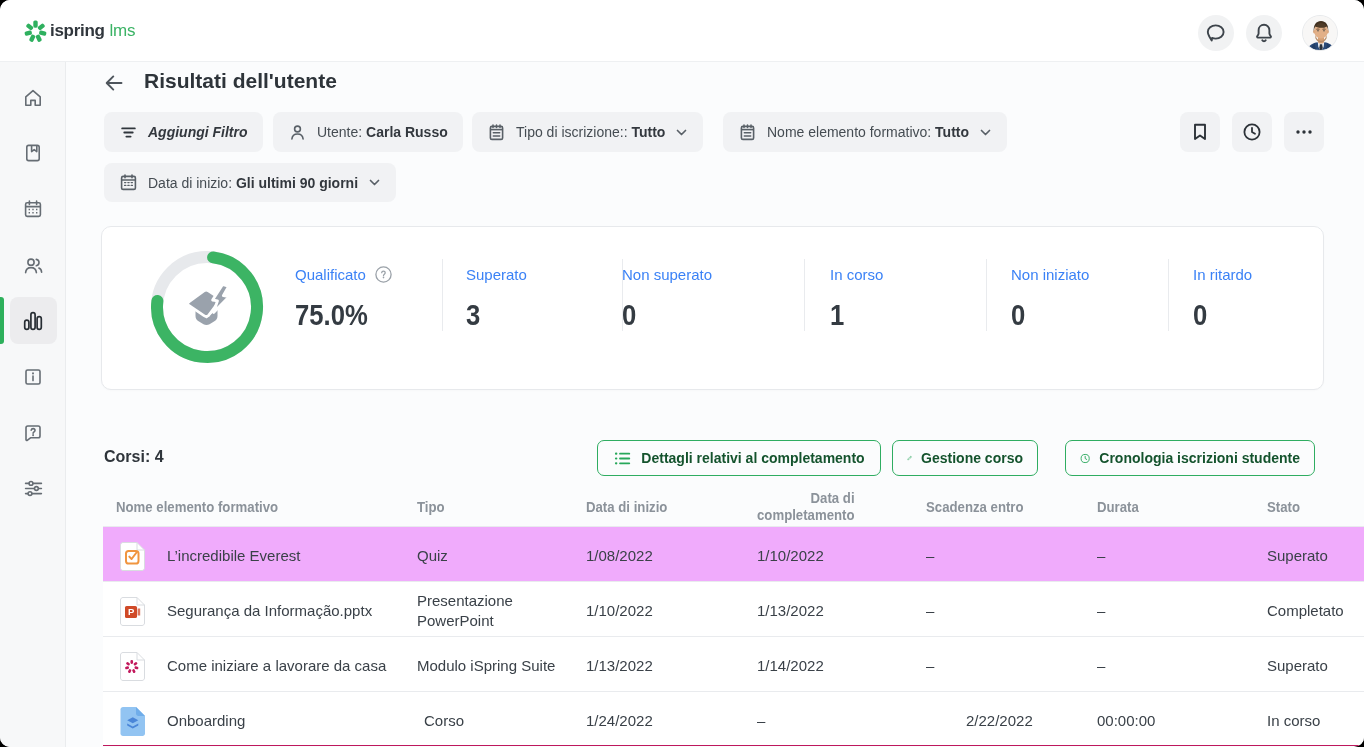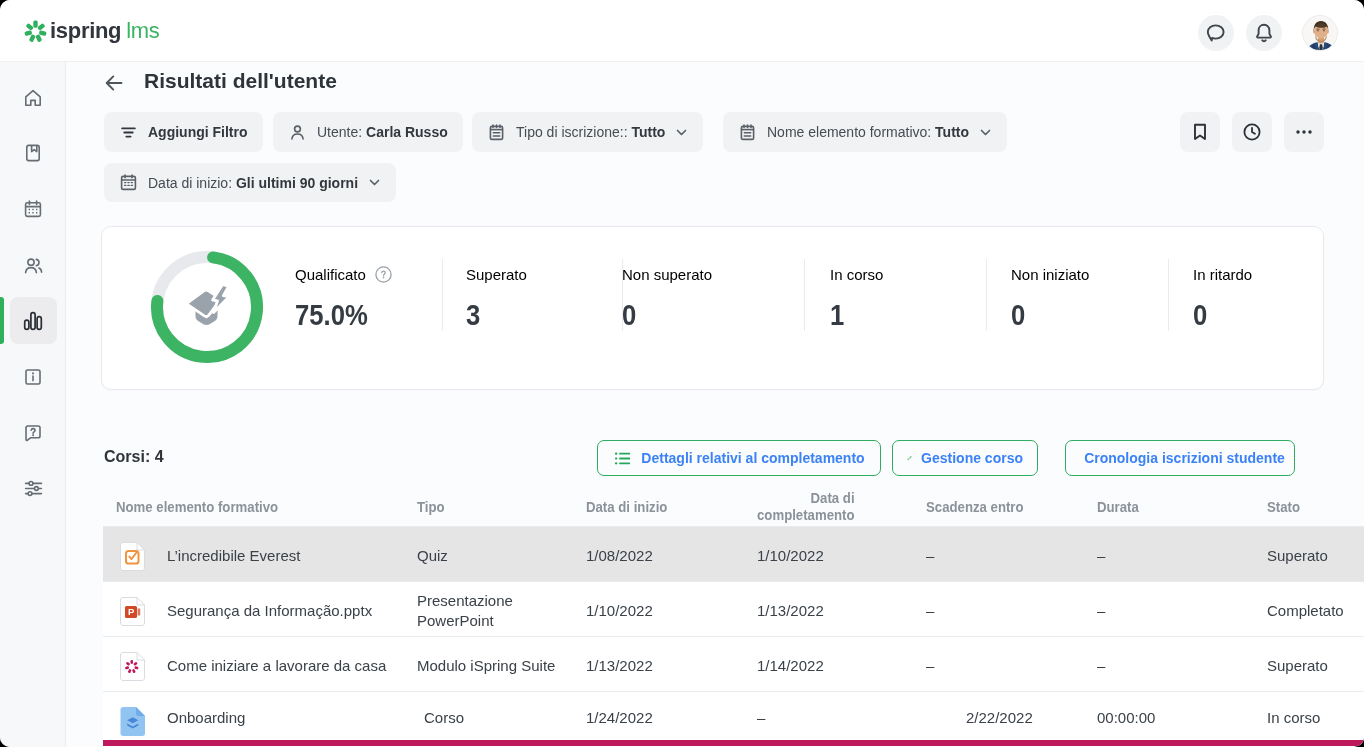--- a/index.html
+++ b/index.html
@@ -1,48 +1,48 @@
 <!DOCTYPE html>
 <html><head>
 <meta charset="utf-8">
 <style>
 * { margin:0; padding:0; box-sizing:border-box; }
 html,body { width:1364px; height:747px; background:#000; font-family:"Liberation Sans", sans-serif; }
 .frame { position:absolute; left:0; top:0; width:1364px; height:747px; border-radius:10px; background:#fbfcfd; overflow:hidden; }
 .topbar { position:absolute; left:0; top:0; width:1364px; height:62px; background:#fff; border-bottom:1px solid #eef0f2; z-index:5; }
 .logo { position:absolute; left:24px; top:9px; height:44px; display:flex; align-items:center; }
 .logo svg { display:block; }
-.logotext { margin-left:3px; font-size:22px; font-weight:bold; color:#30363c; letter-spacing:-0.3px; }
+.logotext { margin-left:3px; font-size:17px; font-weight:bold; color:#30363c; letter-spacing:-0.3px; }
 .logotext .lms { color:#3bb365; font-weight:normal; margin-left:5px; }
 .tb-ic { position:absolute; top:15px; width:36px; height:36px; border-radius:50%; background:#f1f2f3; display:flex; align-items:center; justify-content:center; }
 .sidebar { position:absolute; left:0; top:62px; width:66px; height:685px; background:#f7f8f9; border-right:1px solid #eaecee; }
 .side-ic { position:absolute; left:0; width:66px; display:flex; justify-content:center; }
 .active-bg { position:absolute; left:10px; top:235px; width:47px; height:47px; border-radius:8px; background:#ececee; }
 .active-bar { position:absolute; left:0; top:235px; width:4px; height:47px; border-radius:0 3px 3px 0; background:#2eb05c; }
 .back { position:absolute; left:104px; top:73px; }
 .title { position:absolute; left:144px; top:69px; font-size:21px; font-weight:bold; color:#2e343a; }
 .chip { position:absolute; height:40px; background:#f1f2f4; border-radius:8px; display:flex; align-items:center; font-size:14px; color:#454c52; padding:0 15px; white-space:nowrap; }
 .chip b { color:#33383e; }
 .chip svg { margin-right:10px; flex:none; }
 .chip .chev { margin-left:10px; margin-right:0; }
 .sqbtn { position:absolute; top:112px; width:40px; height:40px; background:#f1f2f4; border-radius:8px; display:flex; align-items:center; justify-content:center; }
 .card { position:absolute; left:101px; top:226px; width:1223px; height:164px; background:#fff; border:1px solid #e7e9ec; border-radius:10px; box-shadow:0 1px 2px rgba(0,0,0,0.02); }
 .donut { position:absolute; left:150px; top:250px; }
 .stat { position:absolute; top:266px; }
-.stat .lbl { font-size:15px; color:#000000; display:flex; align-items:center;justify-content:center; }
+.stat .lbl { font-size:15px; color:#3b82f6; display:flex; align-items:center;justify-content:center; }
 .stat .num { font-size:30px; font-weight:bold; color:#343b42; margin-top:15px; line-height:34px; transform:scaleX(0.855); transform-origin:left; }
 .vdiv { position:absolute; top:259px; width:1px; height:72px; background:#e9ebee; }
 .corsi { position:absolute; left:104px; top:448px; font-size:16px; font-weight:bold; color:#2f353b; }
-.gbtn { position:absolute; top:440px; height:36px; border:1px solid #2fad61; border-radius:7px; display:flex; align-items:center; justify-content:center; font-size:14px; font-weight:bold; color:#3b82f6; background:transparent; padding:0 14px; white-space:nowrap; }
+.gbtn { position:absolute; top:440px; height:36px; border:1px solid #2fad61; border-radius:7px; display:flex; align-items:center; justify-content:center; font-size:14px; font-weight:bold; color:#14532d; background:transparent; padding:0 14px; white-space:nowrap; }
 .gbtn svg { margin-right:9px; }
 .table { position:absolute; left:103px; top:480px; width:1261px; }
 .thead { position:relative; height:46px;text-align:right; }
 .th { position:absolute; font-size:15px; font-weight:bold; color:#8b929a; line-height:17px; transform:scaleX(0.88); transform-origin:left; white-space:nowrap; }
 .row { position:relative; height:55px; border-top:1px solid #e9ebee; background:#fff; }
-.row.hl { background:#e5e5e5; }
+.row.hl { background:#f0abfc; }
 .cell { position:absolute; top:calc(50% + 2px); transform:translateY(-50%); font-size:15px; color:#3a4148; line-height:20px; }
 .doc { position:absolute; left:17px; top:15px; }
 </style>
 </head>
 <body>
 <div class="frame">
   <div class="topbar">
     <div class="logo">
       <svg width="23" height="23" viewBox="0 0 23 23">
         <g fill="#2fb05f">
@@ -153,21 +153,21 @@
     </div>
   </div>
 
   <div class="back">
     <svg width="20" height="20" viewBox="0 0 20 20" fill="none" stroke="#4e555c" stroke-width="1.9" stroke-linecap="round" stroke-linejoin="round">
       <path d="M17.5 10 L2.9 10 M9.3 3.4 L2.7 10 L9.3 16.6"></path>
     </svg>
   </div>
   <div class="title">Risultati dell'utente</div>
 
-  <div class="chip" style="left:104px; top:112px;">
+  <div class="chip" style="left:104px; top:112px;font-style:italic;">
     <svg width="19" height="19" viewBox="0 0 19 19" fill="none" stroke="#30363c" stroke-width="1.9" stroke-linecap="round">
       <path d="M3.2 5.4 L15.8 5.4 M5.3 9.5 L13.7 9.5 M7.4 13.6 L11.6 13.6"></path>
     </svg>
     <b>Aggiungi Filtro</b>
   </div>
   <div class="chip" style="left:273px; top:112px;">
     <svg width="19" height="19" viewBox="0 0 19 19" fill="none" stroke="#596067" stroke-width="1.6" stroke-linecap="round">
       <circle cx="9.5" cy="6" r="2.9"></circle>
       <path d="M3.9 16 C4.2 12.8 6.5 11 9.5 11 C12.5 11 14.8 12.8 15.1 16"></path>
     </svg>
@@ -284,21 +284,21 @@
     </svg>
     Dettagli relativi al completamento
   </div>
   <div class="gbtn" style="left:892px; width:146px;">
     <svg width="18" height="18" viewBox="0 0 18 18" fill="none" stroke="#27a75a" stroke-width="1.7" stroke-linejoin="round">
       <path d="M2.6 15.4 L3.3 12.2 L12.1 3.4 C12.9 2.6 14.2 2.6 15 3.4 C15.8 4.2 15.8 5.5 15 6.3 L6.2 15.1 L2.6 15.4 Z"></path>
       <path d="M10.9 4.6 L13.8 7.5"></path>
     </svg>
     Gestione corso
   </div>
-  <div class="gbtn" style="left:1065px; width:230px;">
+  <div class="gbtn" style="left:1065px; width:250px;">
     <svg width="19" height="19" viewBox="0 0 19 19" fill="none" stroke="#27a75a" stroke-width="1.7">
       <circle cx="9.5" cy="9.5" r="7.5"></circle>
       <path d="M9.5 5.5 L9.5 9.5 L12.4 11.3" stroke-linecap="round" stroke-linejoin="round"></path>
     </svg>
     Cronologia iscrizioni studente
   </div>
 
   <div class="table">
     <div class="thead">
       <div class="th" style="left:13px; top:18px;">Nome elemento formativo</div>
@@ -361,21 +361,21 @@
         </svg>
       </div>
       <div class="cell" style="left:64px;">Come iniziare a lavorare da casa</div>
       <div class="cell" style="left:314px;">Modulo iSpring Suite</div>
       <div class="cell" style="left:483px;">1/13/2022</div>
       <div class="cell" style="left:654px;">1/14/2022</div>
       <div class="cell" style="left:823px;">–</div>
       <div class="cell" style="left:994px;">–</div>
       <div class="cell" style="left:1164px;">Superato</div>
     </div>
-    <div class="row" style="border-bottom:6px solid #be185d;">
+    <div class="row" style="border-bottom:1px solid #be185d;">
       <div class="doc">
         <svg width="25" height="29" viewBox="0 0 25 29">
           <path d="M3 0 L16 0 L25 9 L25 26.5 C25 27.9 23.9 29 22.5 29 L3 29 C1.6 29 0.5 27.9 0.5 26.5 L0.5 2.5 C0.5 1.1 1.6 0 3 0 Z" fill="#92c4f2"></path>
           <path d="M16 0 L25 9 L18.5 9 C17.1 9 16 7.9 16 6.5 Z" fill="#6fadea"></path>
           <path d="M12.75 10.2 L18.3 13.2 L12.75 16.2 L7.2 13.2 Z" fill="#4a86d8"></path>
           <path d="M7.2 16.6 L12.75 19.6 L18.3 16.6 L18.3 18.4 L12.75 21.4 L7.2 18.4 Z" fill="#4a86d8"></path>
         </svg>
       </div>
       <div class="cell" style="left:64px;">Onboarding</div>
       <div class="cell" style="left:321px;">Corso</div>

